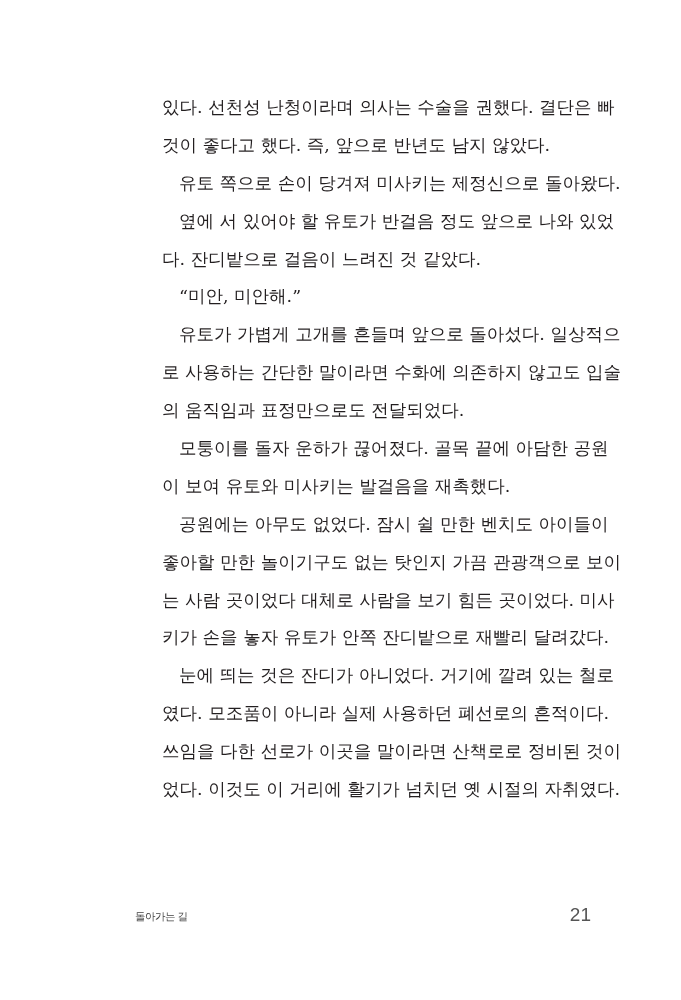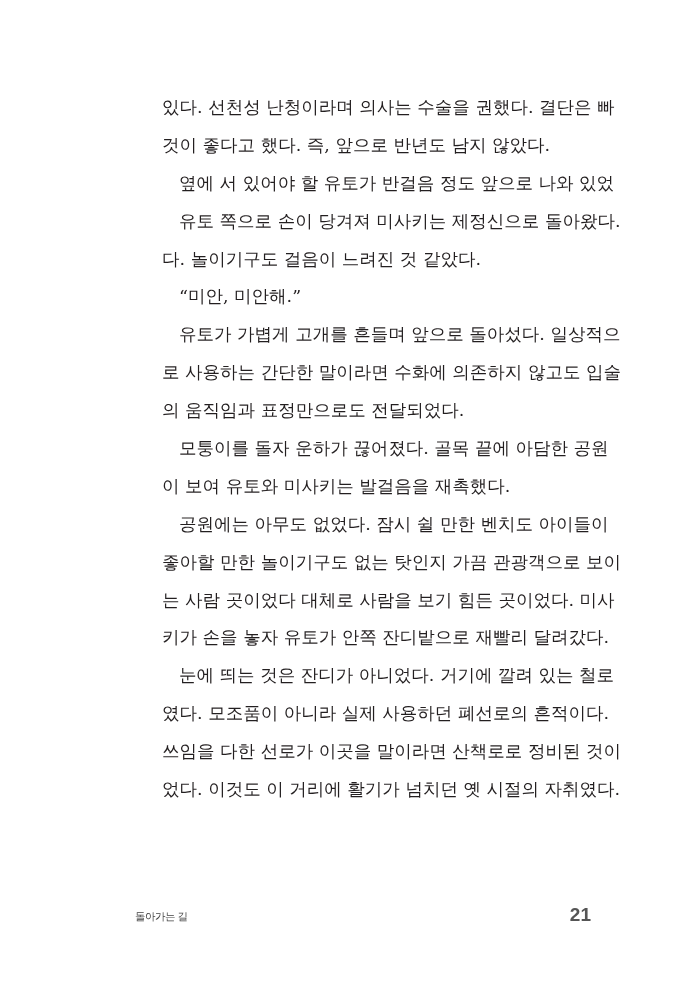--- a/index.html
+++ b/index.html
@@ -35,33 +35,33 @@
     font-family: Liberation Sans, sans-serif;
     font-size: 10.5px;
     color: #444;
     letter-spacing: -0.5px;
   }
   .page-number {
     position: absolute;
     right: 90px; top: 904px;
     font-family: "Liberation Sans", "DejaVu Sans", sans-serif;
     font-size: 19px;
-    font-weight: 700;
+    font-weight: 400;
     color: #555;
   }
 </style>
 </head>
 <body>
 
 <div class="text-block">
   <div class="line">있다. 선천성 난청이라며 의사는 수술을 권했다. 결단은 빠</div>
   <div class="line last">것이 좋다고 했다. 즉, 앞으로 반년도 남지 않았다.</div>
+  <div class="line indent">유토 쪽으로 손이 당겨져 미사키는 제정신으로 돌아왔다.</div>
   <div class="line indent">옆에 서 있어야 할 유토가 반걸음 정도 앞으로 나와 있었</div>
-  <div class="line indent">유토 쪽으로 손이 당겨져 미사키는 제정신으로 돌아왔다.</div>
-  <div class="line last">다. 놀이기구도 걸음이 느려진 것 같았다.</div>
+  <div class="line last">다. 잔디밭으로 걸음이 느려진 것 같았다.</div>
   <div class="line indent last">“미안, 미안해.”</div>
   <div class="line indent">유토가 가볍게 고개를 흔들며 앞으로 돌아섰다. 일상적으</div>
   <div class="line">로 사용하는 간단한 말이라면 수화에 의존하지 않고도 입술</div>
   <div class="line last">의 움직임과 표정만으로도 전달되었다.</div>
   <div class="line indent">모퉁이를 돌자 운하가 끊어졌다. 골목 끝에 아담한 공원</div>
   <div class="line last">이 보여 유토와 미사키는 발걸음을 재촉했다.</div>
   <div class="line indent">공원에는 아무도 없었다. 잠시 쉴 만한 벤치도 아이들이</div>
   <div class="line">좋아할 만한 놀이기구도 없는 탓인지 가끔 관광객으로 보이</div>
   <div class="line">는 사람 곳이었다 대체로 사람을 보기 힘든 곳이었다. 미사</div>
   <div class="line last">키가 손을 놓자 유토가 안쪽 잔디밭으로 재빨리 달려갔다.</div>

